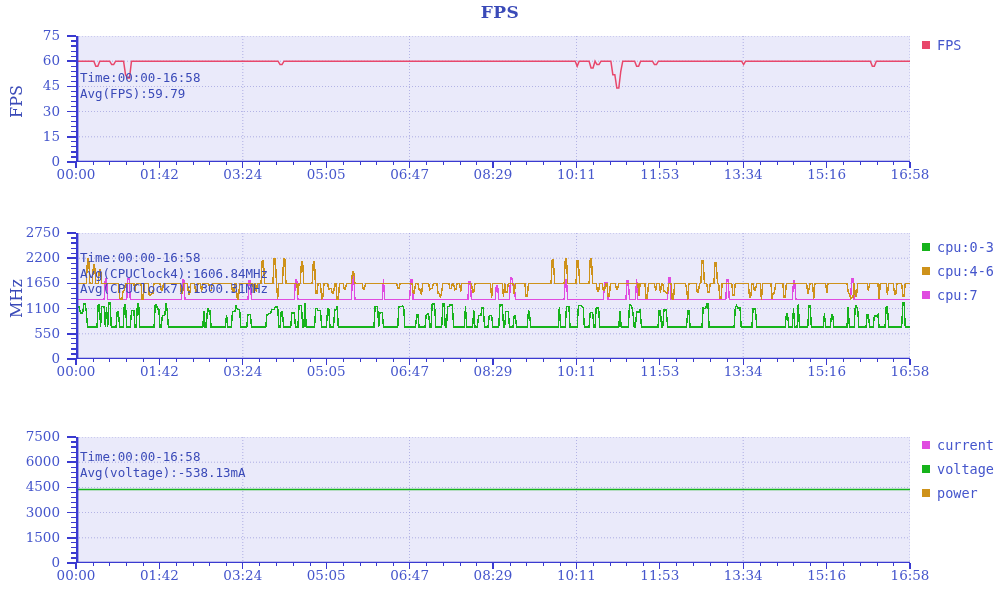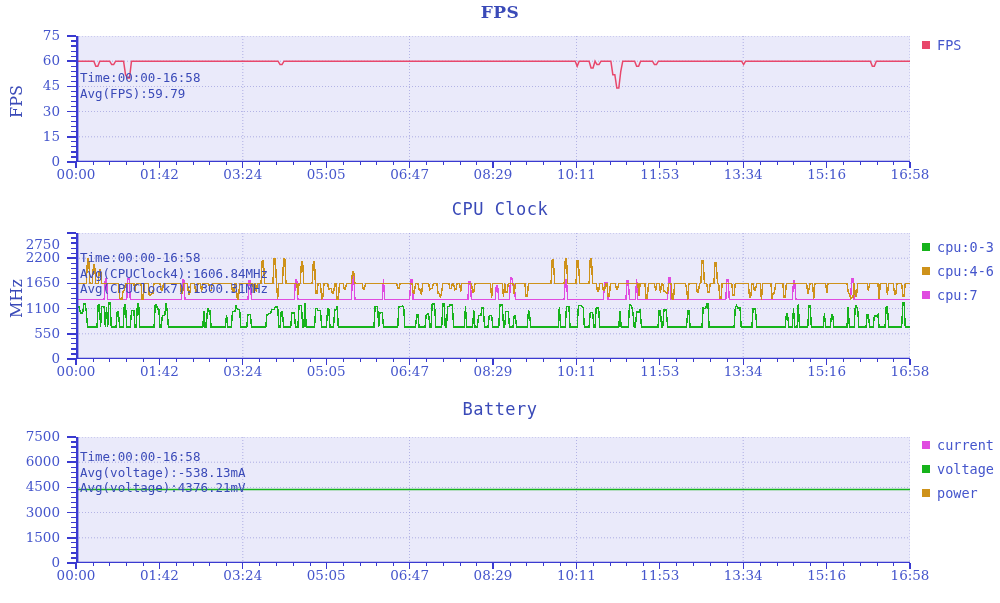--- a/index.html
+++ b/index.html
@@ -180,21 +180,20 @@
     </div>
   <div class="legend" id="fps-legend" style="left: 922px; top: 33px;">
       <div class="legend-row">
         <span class="legend-swatch" style="background: rgb(232, 71, 107);"></span>
         <span class="legend-text">FPS</span>
       </div>
     </div>
 </div>
 
 <div class="panel" id="panel-cpu">
-  <div class="chart-title">CPU Clock</div>
   <div class="axis-label" id="cpu-ylabel" style="left: -9px; top: 92px; width: 50px; text-align: center;">MHz</div>
   <div class="plotwrap" id="cpu-plot" style="left: 76px; top: 36px; width: 834px; height: 126px;">
       <svg class="plot-svg" width="834" height="126" viewBox="0 0 834 126">
         <rect x="0" y="0" width="834" height="126" fill="#EAEAFA"></rect>
         <line x1="0" x2="834" y1="100.8" y2="100.8" stroke="#8F8FD8" stroke-width="0.8" stroke-dasharray="1,2" opacity="0.85"></line>
         <line x1="0" x2="834" y1="75.6" y2="75.6" stroke="#8F8FD8" stroke-width="0.8" stroke-dasharray="1,2" opacity="0.85"></line>
         <line x1="0" x2="834" y1="50.400000000000006" y2="50.400000000000006" stroke="#8F8FD8" stroke-width="0.8" stroke-dasharray="1,2" opacity="0.85"></line>
         <line x1="0" x2="834" y1="25.19999999999999" y2="25.19999999999999" stroke="#8F8FD8" stroke-width="0.8" stroke-dasharray="1,2" opacity="0.85"></line>
         <line x1="0" x2="834" y1="0" y2="0" stroke="#8F8FD8" stroke-width="0.8" stroke-dasharray="1,2" opacity="0.85"></line>
         <line x1="166.8" x2="166.8" y1="0" y2="126" stroke="#8F8FD8" stroke-width="0.8" stroke-dasharray="1,2" opacity="0.85"></line>
@@ -213,21 +212,21 @@
       <div class="ytick" style="left: 0px; width: 60px; top: 155px;">0</div>
       <div style="position: absolute; background: rgb(58, 58, 208); height: 1.6px; width: 9px; left: 67px; top: 161.2px;"></div>
       <div class="ytick" style="left: 0px; width: 60px; top: 129.8px;">550</div>
       <div style="position: absolute; background: rgb(58, 58, 208); height: 1.6px; width: 9px; left: 67px; top: 136px;"></div>
       <div class="ytick" style="left: 0px; width: 60px; top: 104.6px;">1100</div>
       <div style="position: absolute; background: rgb(58, 58, 208); height: 1.6px; width: 9px; left: 67px; top: 110.8px;"></div>
       <div class="ytick" style="left: 0px; width: 60px; top: 79.4px;">1650</div>
       <div style="position: absolute; background: rgb(58, 58, 208); height: 1.6px; width: 9px; left: 67px; top: 85.6px;"></div>
       <div class="ytick" style="left: 0px; width: 60px; top: 54.2px;">2200</div>
       <div style="position: absolute; background: rgb(58, 58, 208); height: 1.6px; width: 9px; left: 67px; top: 60.4px;"></div>
-      <div class="ytick" style="left: 0px; width: 60px; top: 29px; margin-top: 12px;">2750</div>
+      <div class="ytick" style="left: 0px; width: 60px; top: 29px;">2750</div>
       <div style="position: absolute; background: rgb(58, 58, 208); height: 1.6px; width: 9px; left: 67px; top: 35.2px;"></div>
       <div style="position: absolute; background: rgb(58, 58, 208); height: 1.2px; width: 5px; left: 71px; top: 156.36px;"></div>
       <div style="position: absolute; background: rgb(58, 58, 208); height: 1.2px; width: 5px; left: 71px; top: 151.32px;"></div>
       <div style="position: absolute; background: rgb(58, 58, 208); height: 1.2px; width: 5px; left: 71px; top: 146.28px;"></div>
       <div style="position: absolute; background: rgb(58, 58, 208); height: 1.2px; width: 5px; left: 71px; top: 141.24px;"></div>
       <div style="position: absolute; background: rgb(58, 58, 208); height: 1.2px; width: 5px; left: 71px; top: 131.16px;"></div>
       <div style="position: absolute; background: rgb(58, 58, 208); height: 1.2px; width: 5px; left: 71px; top: 126.12px;"></div>
       <div style="position: absolute; background: rgb(58, 58, 208); height: 1.2px; width: 5px; left: 71px; top: 121.08px;"></div>
       <div style="position: absolute; background: rgb(58, 58, 208); height: 1.2px; width: 5px; left: 71px; top: 116.04px;"></div>
       <div style="position: absolute; background: rgb(58, 58, 208); height: 1.2px; width: 5px; left: 71px; top: 105.96px;"></div>
@@ -322,21 +321,20 @@
         <span class="legend-text">cpu:4-6</span>
       </div>
       <div class="legend-row">
         <span class="legend-swatch" style="background: rgb(224, 75, 224);"></span>
         <span class="legend-text">cpu:7</span>
       </div>
     </div>
 </div>
 
 <div class="panel" id="panel-bat">
-  <div class="chart-title">Battery</div>
   <div class="plotwrap" id="bat-plot" style="left: 76px; top: 40px; width: 834px; height: 126px;">
       <svg class="plot-svg" width="834" height="126" viewBox="0 0 834 126">
         <rect x="0" y="0" width="834" height="126" fill="#EAEAFA"></rect>
         <line x1="0" x2="834" y1="100.8" y2="100.8" stroke="#8F8FD8" stroke-width="0.8" stroke-dasharray="1,2" opacity="0.85"></line>
         <line x1="0" x2="834" y1="75.6" y2="75.6" stroke="#8F8FD8" stroke-width="0.8" stroke-dasharray="1,2" opacity="0.85"></line>
         <line x1="0" x2="834" y1="50.400000000000006" y2="50.400000000000006" stroke="#8F8FD8" stroke-width="0.8" stroke-dasharray="1,2" opacity="0.85"></line>
         <line x1="0" x2="834" y1="25.19999999999999" y2="25.19999999999999" stroke="#8F8FD8" stroke-width="0.8" stroke-dasharray="1,2" opacity="0.85"></line>
         <line x1="0" x2="834" y1="0" y2="0" stroke="#8F8FD8" stroke-width="0.8" stroke-dasharray="1,2" opacity="0.85"></line>
         <line x1="166.8" x2="166.8" y1="0" y2="126" stroke="#8F8FD8" stroke-width="0.8" stroke-dasharray="1,2" opacity="0.85"></line>
         <line x1="333.6" x2="333.6" y1="0" y2="126" stroke="#8F8FD8" stroke-width="0.8" stroke-dasharray="1,2" opacity="0.85"></line>
@@ -442,21 +440,20 @@
       <div style="position: absolute; background: rgb(58, 58, 208); width: 1px; height: 3px; left: 793.24px; top: 166px;"></div>
       <div style="position: absolute; background: rgb(58, 58, 208); width: 1px; height: 3px; left: 809.92px; top: 166px;"></div>
       <div style="position: absolute; background: rgb(58, 58, 208); width: 1px; height: 3px; left: 843.28px; top: 166px;"></div>
       <div style="position: absolute; background: rgb(58, 58, 208); width: 1px; height: 3px; left: 859.96px; top: 166px;"></div>
       <div style="position: absolute; background: rgb(58, 58, 208); width: 1px; height: 3px; left: 876.64px; top: 166px;"></div>
       <div style="position: absolute; background: rgb(58, 58, 208); width: 1px; height: 3px; left: 893.32px; top: 166px;"></div>
     </div>
   <div class="annot" id="bat-annot" style="left: 80px; top: 52px;">
       <div>Time:00:00-16:58</div>
       <div>Avg(voltage):-538.13mA</div>
-      <div>Avg(voltage):4376.21mV</div>
     </div>
   <div class="legend" id="bat-legend" style="left: 922px; top: 36px;">
       <div class="legend-row">
         <span class="legend-swatch" style="background: rgb(224, 75, 224);"></span>
         <span class="legend-text">current</span>
       </div>
       <div class="legend-row">
         <span class="legend-swatch" style="background: rgb(22, 179, 27);"></span>
         <span class="legend-text">voltage</span>
       </div>

